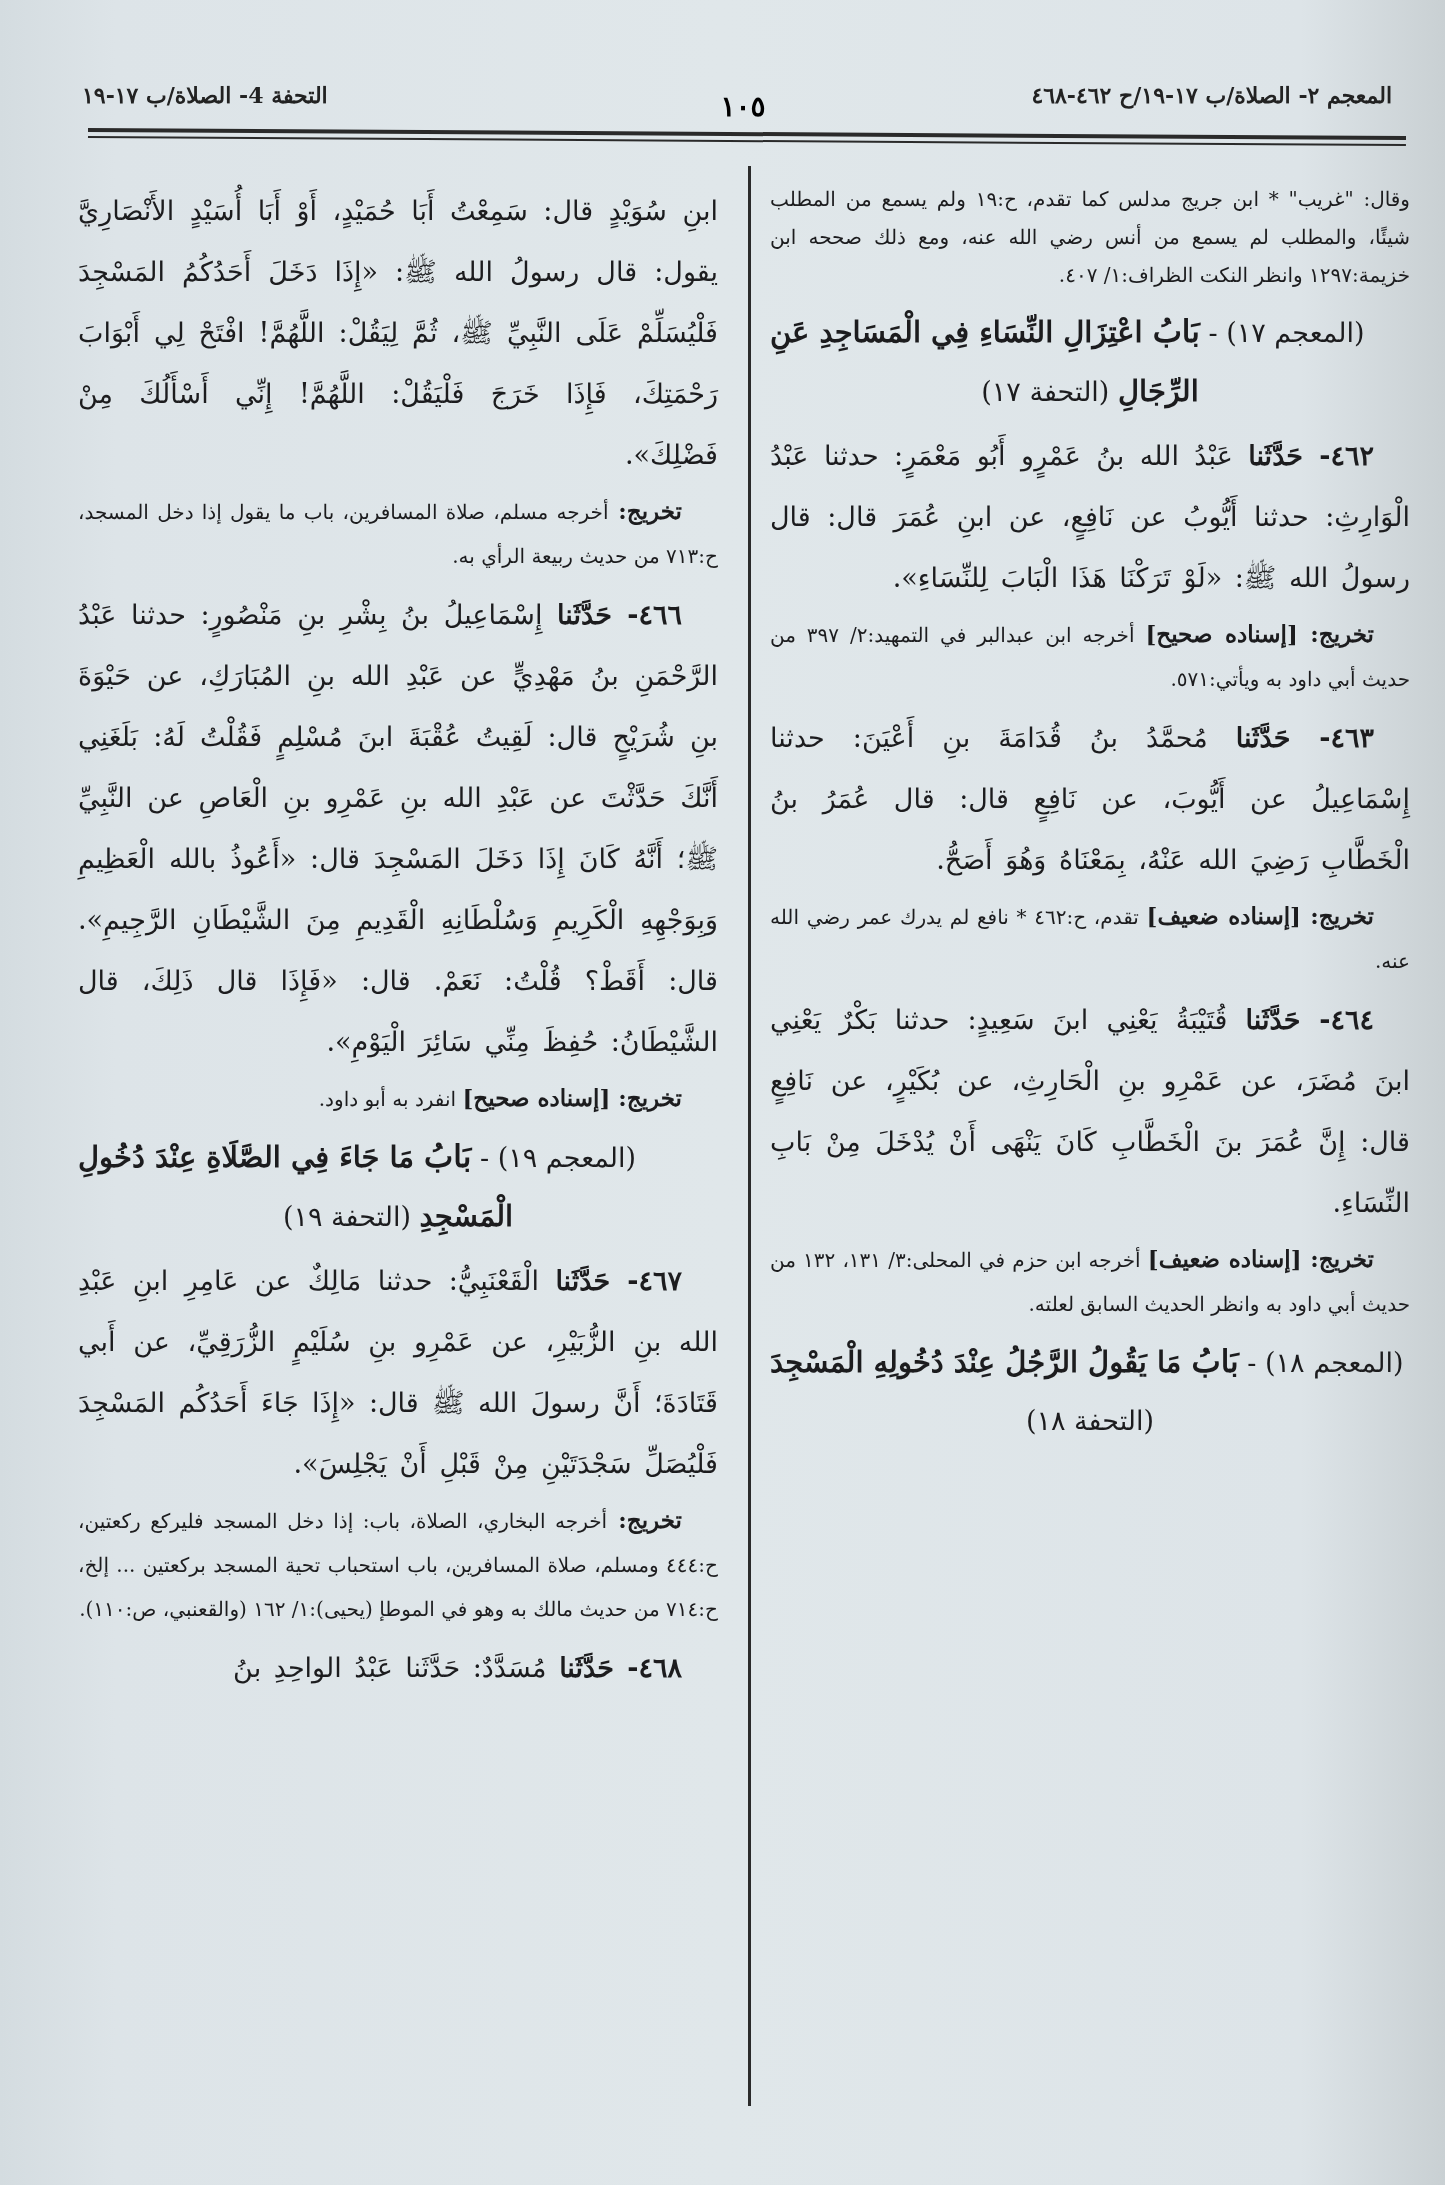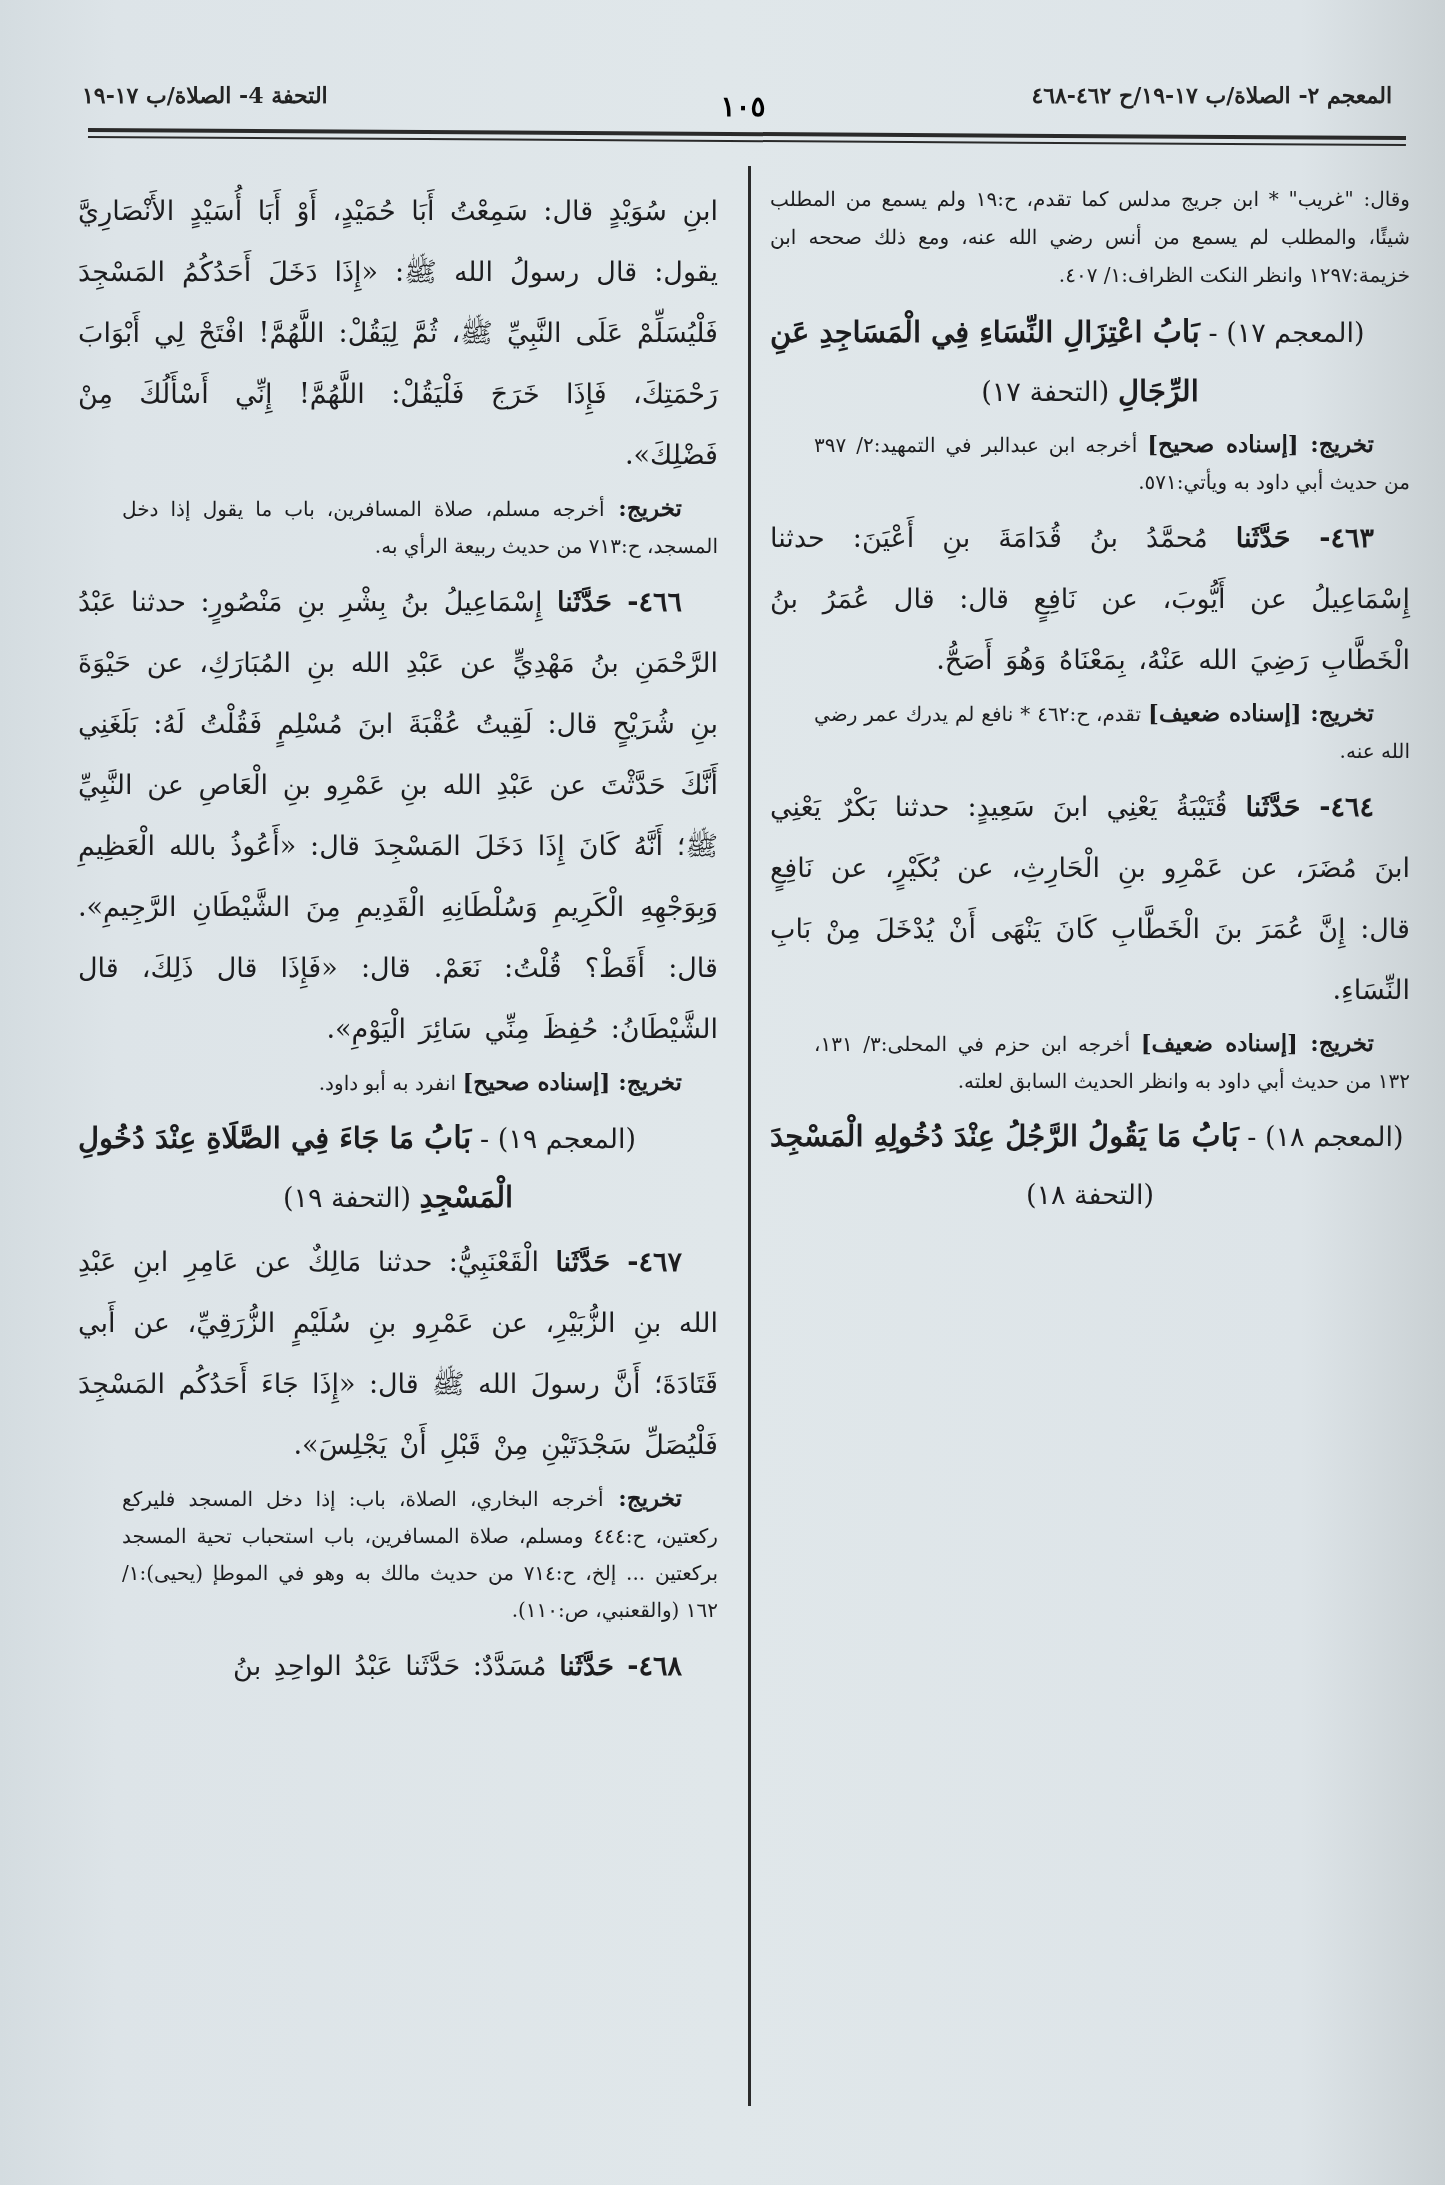--- a/index.html
+++ b/index.html
@@ -48,22 +48,22 @@
     }
 
     .p {
       font-size: 27px; line-height: 61px; text-align-last: right;
       word-spacing: 4px;
     }
     .p.indent { text-indent: 36px; }
     .hadith-num { font-weight: bold; }
 
     .takhrij {
-      font-size: 20px; line-height: 37px; text-indent: 36px;
-      margin-top: 4px; margin-bottom: 6px; margin-left: 44px;
+      font-size: 20px; line-height: 44px; text-indent: 36px;
+      margin-top: 4px; margin-bottom: 6px;
     }
     .takhrij .label { font-weight: bold; font-size: 23px; }
     .takhrij .grade { font-weight: bold; font-size: 23px; }
 
     .note { font-size: 20px; line-height: 38px; margin-bottom: 8px; }
 
     .chapter {
       text-align: left; text-align-last: center; font-size: 27px; line-height: 58px;
       margin: 4px 0;
     }
@@ -85,20 +85,23 @@
   <div class="col-divider"></div>
 
   <div class="column col-right">
 
     <div class="note">وقال: "غريب" * ابن جريج مدلس كما تقدم، ح:١٩ ولم يسمع من المطلب شيئًا، والمطلب لم يسمع من أنس رضي الله عنه، ومع ذلك صححه ابن خزيمة:١٢٩٧ وانظر النكت الظراف:١/ ٤٠٧.</div>
 
     <div class="chapter">
       <span>(المعجم ١٧) - </span><span class="bab">بَابُ</span><span class="title"> اعْتِزَالِ النِّسَاءِ فِي الْمَسَاجِدِ عَنِ الرِّجَالِ</span><span> (التحفة ١٧)</span>
     </div>
 
+    <div class="p indent">
+      <span class="hadith-num">٤٦٢- حَدَّثَنا</span><span> عَبْدُ الله بنُ عَمْرٍو أَبُو مَعْمَرٍ: حدثنا عَبْدُ الْوَارِثِ: حدثنا أَيُّوبُ عن نَافِعٍ، عن ابنِ عُمَرَ قال: قال رسولُ الله ﷺ: «لَوْ تَرَكْنَا هَذَا الْبَابَ لِلنِّسَاءِ».</span>
+    </div>
     <div class="takhrij">
       <span class="label">تخريج: </span><span class="grade">[إسناده صحيح]</span><span> أخرجه ابن عبدالبر في التمهيد:٢/ ٣٩٧ من حديث أبي داود به ويأتي:٥٧١.</span>
     </div>
 
     <div class="p indent">
       <span class="hadith-num">٤٦٣- حَدَّثَنا</span><span> مُحمَّدُ بنُ قُدَامَةَ بنِ أَعْيَنَ: حدثنا إِسْمَاعِيلُ عن أَيُّوبَ، عن نَافِعٍ قال: قال عُمَرُ بنُ الْخَطَّابِ رَضِيَ الله عَنْهُ، بِمَعْنَاهُ وَهُوَ أَصَحُّ.</span>
     </div>
     <div class="takhrij">
       <span class="label">تخريج: </span><span class="grade">[إسناده ضعيف]</span><span> تقدم، ح:٤٦٢ * نافع لم يدرك عمر رضي الله عنه.</span>
     </div>

